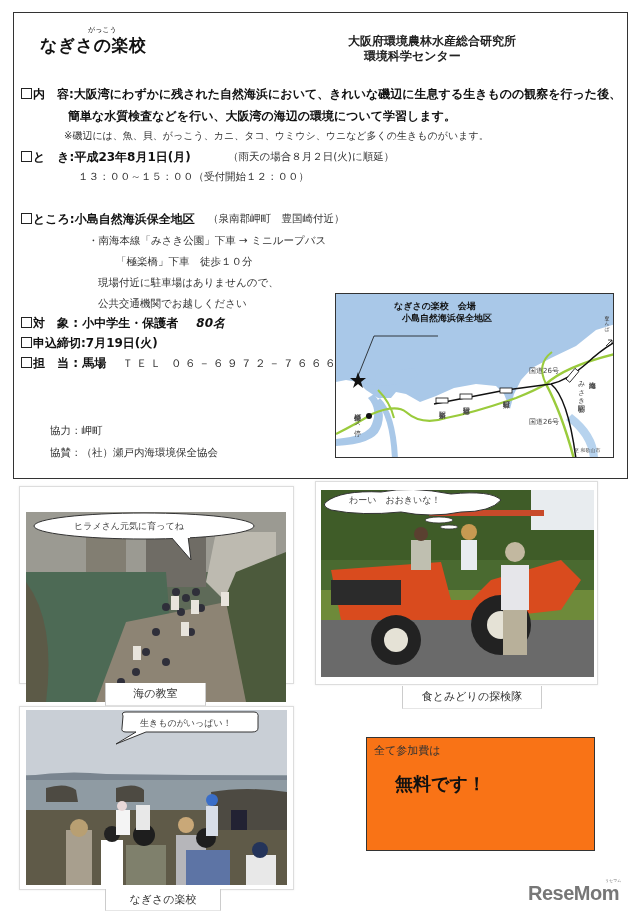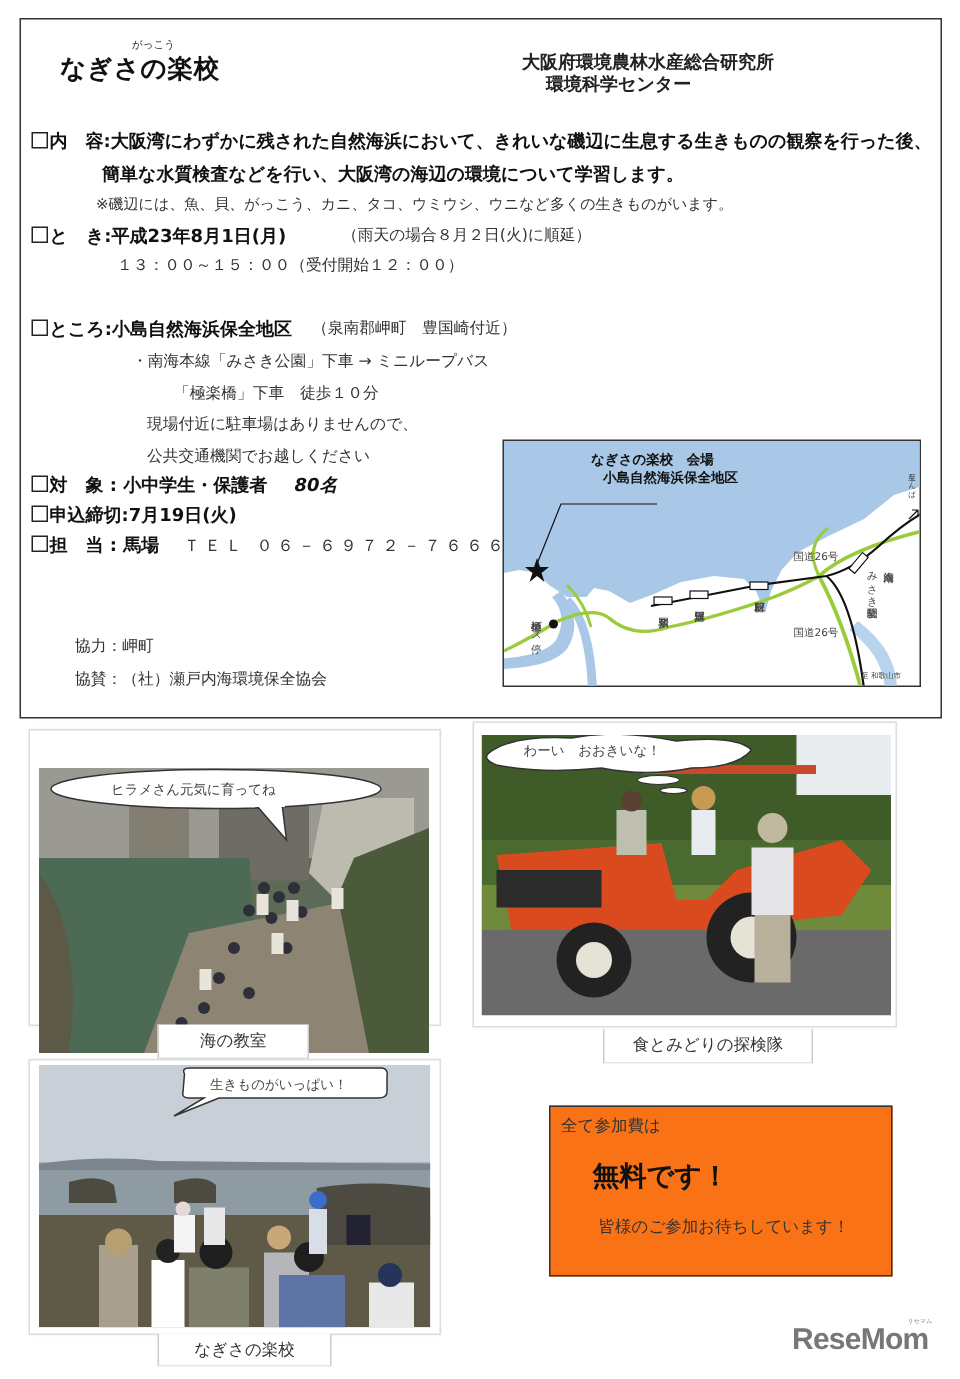--- a/index.html
+++ b/index.html
@@ -233,17 +233,16 @@
     </g>
     <path d="M97,6 Q95,2 100,2 L228,2 Q233,2 232,8 L232,18 Q232,22 226,22 L120,22 L90,34 L110,22 L100,22 Q95,22 96,18 Z" fill="#fff" stroke="#333" stroke-width="1"></path>
   </svg>
   <div class="bubble-text" style="left:114px; top:7px;">生きものがいっぱい！</div>
 </div>
 <div class="caption" style="left:105px; top:889px; width:116px; height:22px;">なぎさの楽校</div>
 
 <div class="free-box">
   <div class="abs" style="left:7px; top:5px; font-size:11px; color:#333;">全て参加費は</div>
   <div class="abs" style="left:28px; top:34px; font-size:18px; font-weight:bold; color:#111;">無料です！</div>
-  <div class="abs" style="left:32px; top:72px; font-size:11px; color:#333;">皆様のご参加お待ちしています！</div>
 </div>
 
 <div class="logo-ruby">リセマム</div>
 <div class="logo">ReseMom</div>
 
 </body></html>

